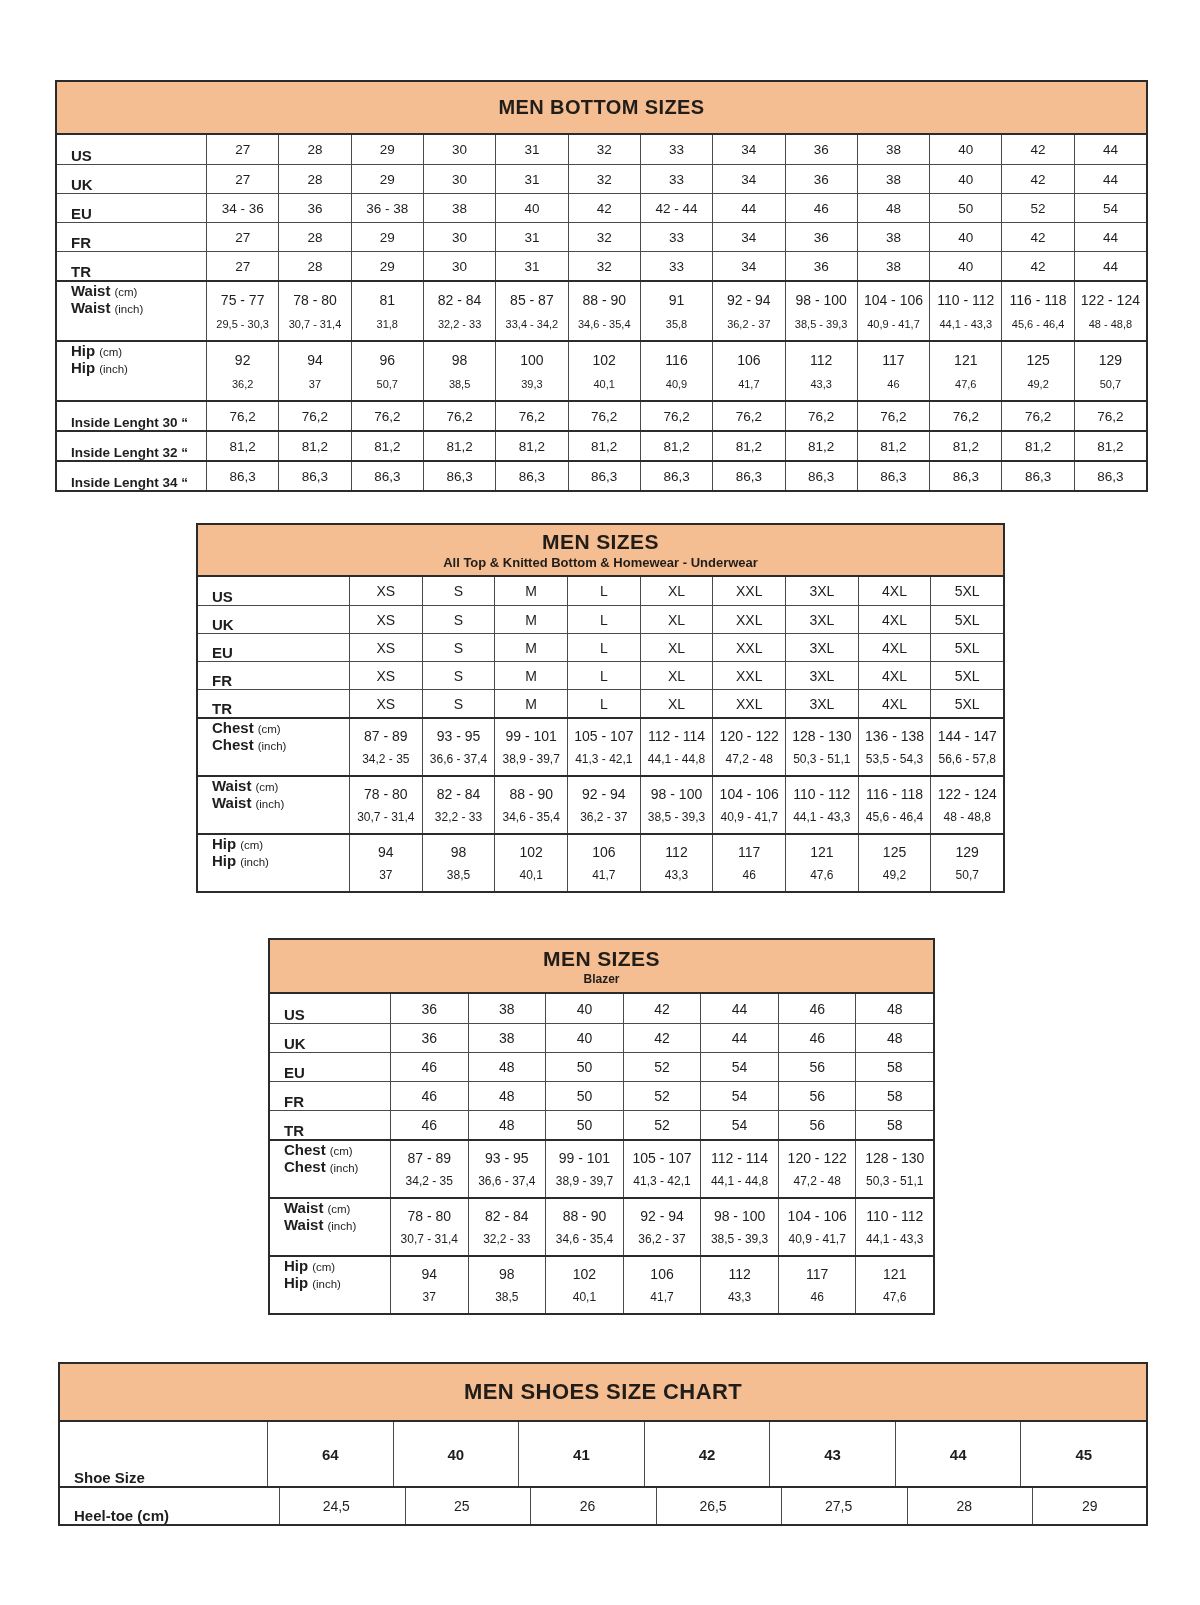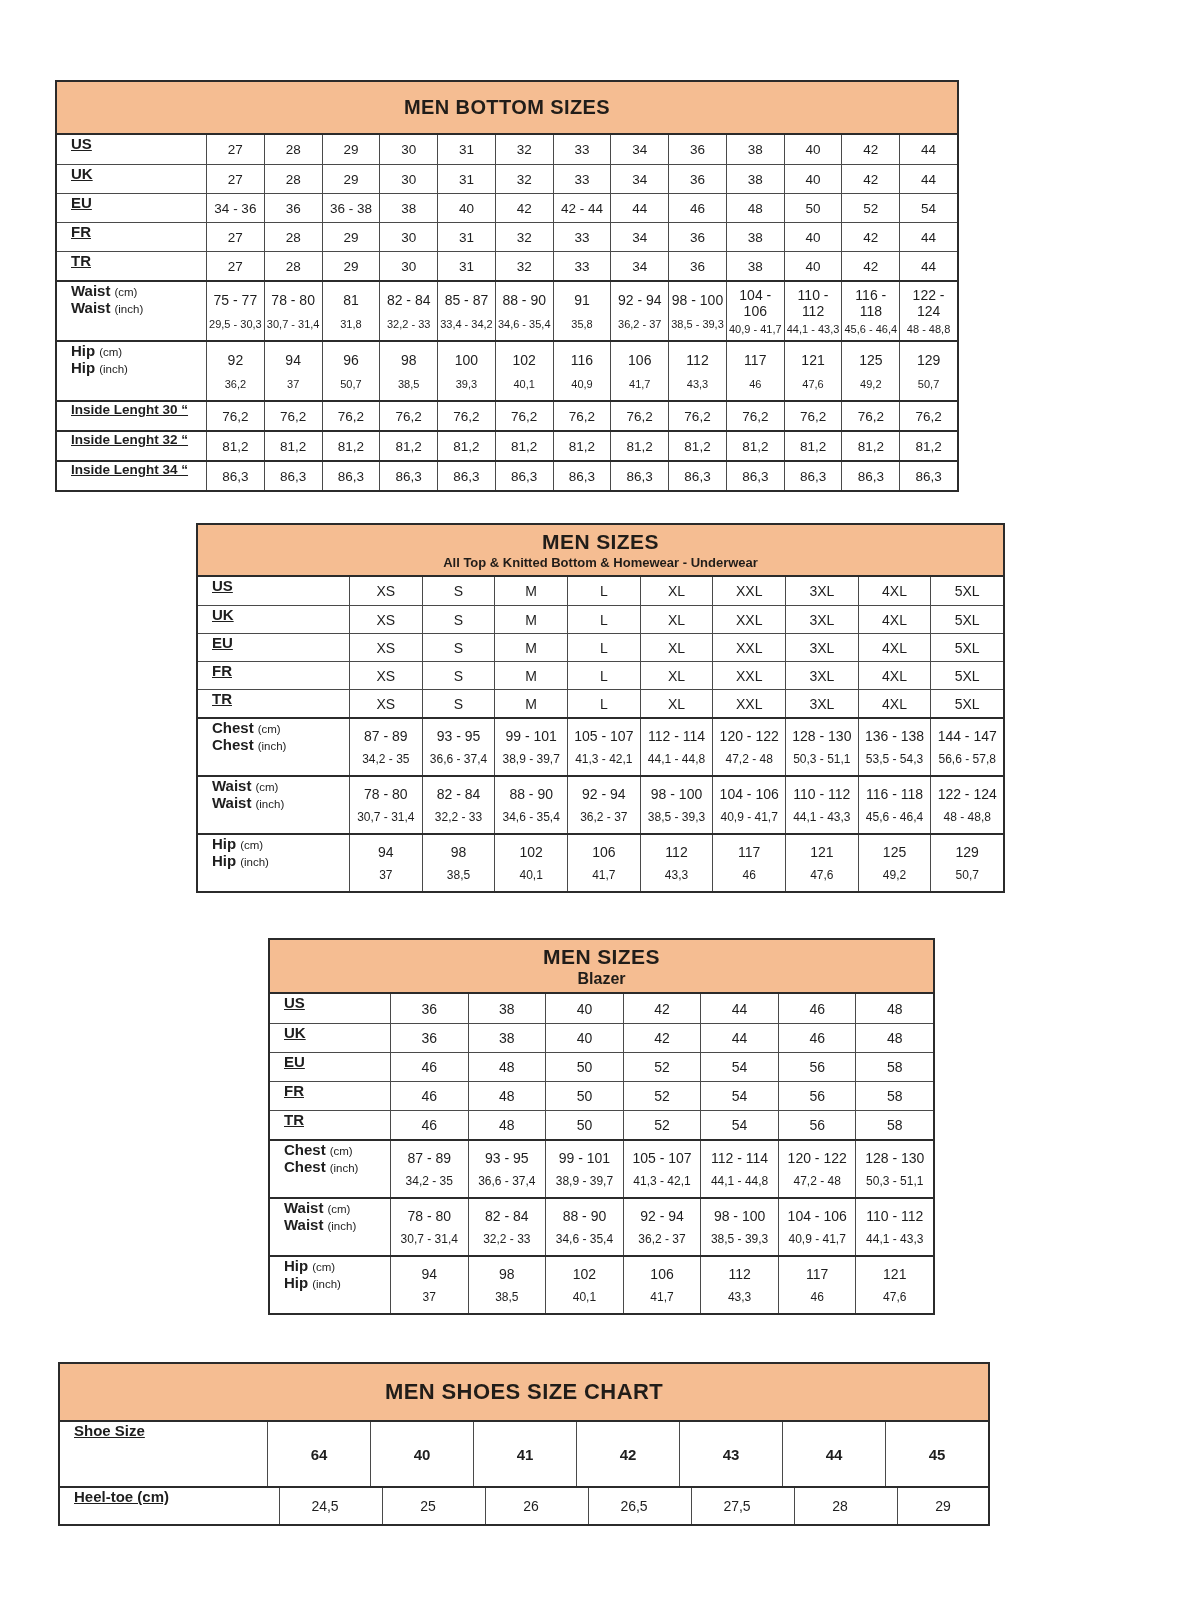--- a/index.html
+++ b/index.html
@@ -30,44 +30,44 @@
   .tbl-body .row:first-child { border-top:none; }
   .row.sep { border-top:2px solid #2b2b2b; }
   .row.size   { height:var(--h-size); }
   .row.single { height:var(--h-single); }
   .row.pair   { height:var(--h-pair); }
   .lcell {
     flex:0 0 var(--lw); max-width:var(--lw);
     display:flex; flex-direction:column; justify-content:flex-start;
     padding-left:14px;
   }
-  .row.size .lcell, .row.single .lcell { justify-content:flex-start;text-decoration:underline; }
+  .row.size .lcell, .row.single .lcell { justify-content:flex-end; }
   .lmain { font-weight:bold; font-size:15px; }
   .row.single .lmain { font-size:13.5px; }
   .lline { display:flex; align-items:baseline; gap:4px; }
   .lunit { font-size:11.5px; font-weight:normal; }
   .cell {
     flex:1 1 0;
     border-left:1px solid #4a4a4a;
     display:flex; flex-direction:column; align-items:center; justify-content:center;
     text-align:center; font-size:14px;
   }
   .row.pair .cell { justify-content:space-evenly; }
   .row.single .cell { font-size:13px; }
   .cm   { font-size:14px; }
   .inch { font-size:12px; }
   
-  #t0 { left:55px;  top:80px;   width:904px; --lw:149px; --h-head:53px; --h-size:29px; --h-pair:60px; --h-single:30px; }
+  #t0 { left:55px;  top:80px;   width:1093px; --lw:149px; --h-head:53px; --h-size:29px; --h-pair:60px; --h-single:30px; }
   #t0 .tbl-title { font-size:20px; }
   #t0 .inch { font-size:11px; }
   #t0 .cell { font-size:13.5px; }
   #t1 { left:196px; top:523px;  width:809px;  --lw:151px; --h-head:52px; --h-size:28px; --h-pair:58px; --h-single:30px; }
   #t2 { left:268px; top:938px;  width:667px;  --lw:120px; --h-head:54px; --h-size:29px; --h-pair:58px; --h-single:30px; }
-  #t2 .tbl-subtitle { font-size:16px; }
-  #t3 { left:58px;  top:1362px; width:932px; --lw:207px; --h-head:58px; --h-size:64px; --h-pair:60px; --h-single:38px; }
+  #t2 .tbl-subtitle { font-size:12px; }
+  #t3 { left:58px;  top:1362px; width:1090px; --lw:207px; --h-head:58px; --h-size:64px; --h-pair:60px; --h-single:38px; }
   #t3 .tbl-title { font-size:22px; }
   #t3 .row.size .cell { font-weight:bold; font-size:15px; }
   #t3 .lmain { font-size:15px; }
   #t3 .row.single .lmain { font-size:15px; }
   #t3 .row.single .cell { font-size:14px;margin-left:12px; }
 </style>
 </head>
 <body>
 
 <div>

